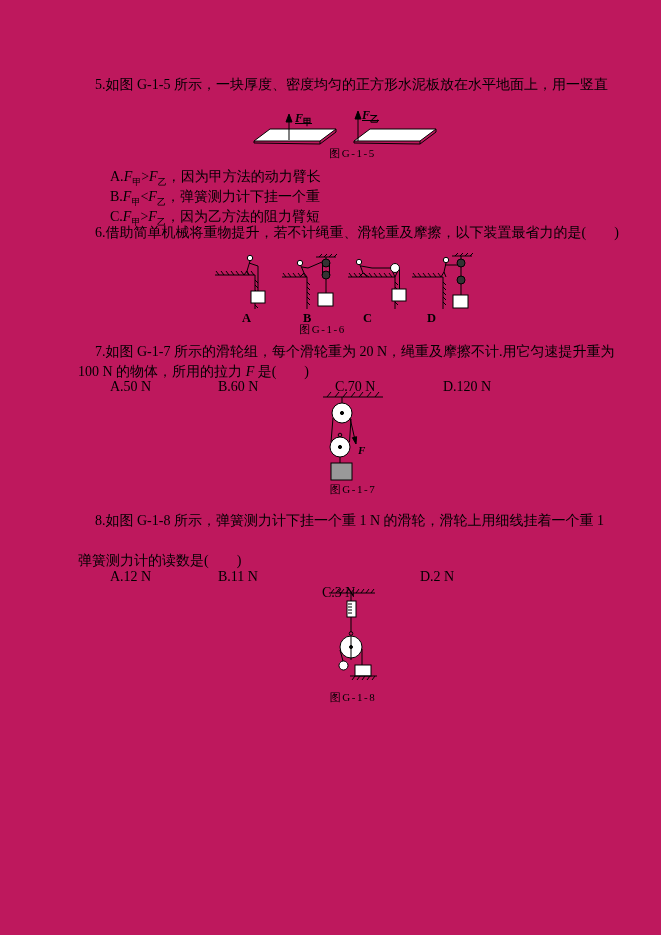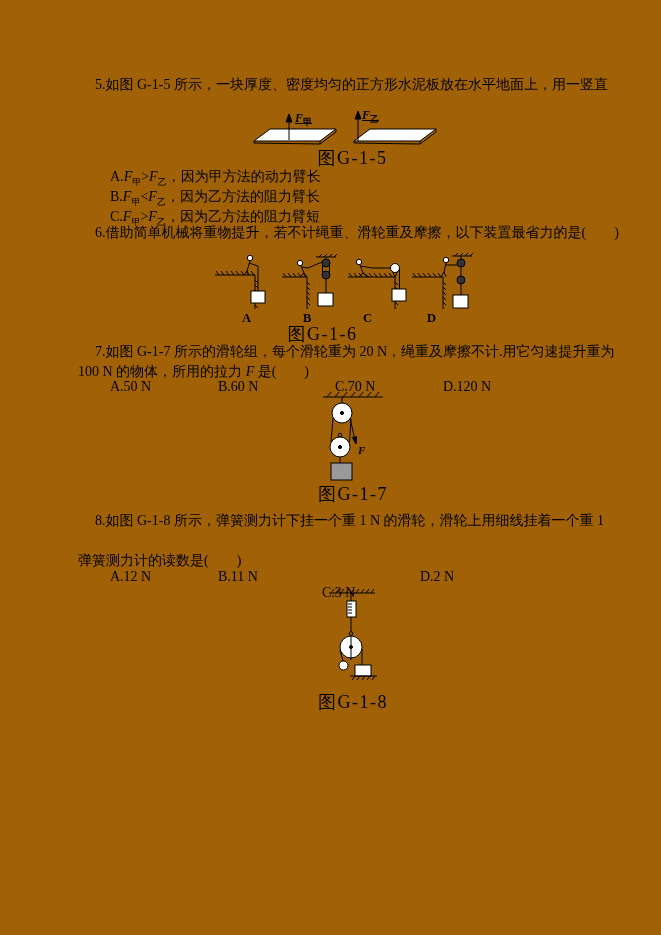--- a/index.html
+++ b/index.html
@@ -1,25 +1,25 @@
 <!DOCTYPE html>
 <html><head>
 <meta charset="utf-8">
 <style>
   * { margin:0; padding:0; box-sizing:border-box; }
   html,body { background:#ffffff; }
   .page {
-    position:relative; width:661px; height:935px; background:#a16207;
+    position:relative; width:661px; height:935px; background:#be185d;
     font-family:"Liberation Serif","DejaVu Serif",serif; color:#000; overflow:hidden;
   }
   .tline { position:absolute; font-size:14px; line-height:17px; white-space:nowrap; }
   .opt   { position:absolute; font-size:14px; line-height:17px; white-space:nowrap; }
   .fvar  { font-style:italic; }
   sub.fsub { font-size:9px; }
-  .caption { position:absolute; font-size:18px; letter-spacing:1.5px; white-space:nowrap; text-align:center; }
+  .caption { position:absolute; font-size:11px; letter-spacing:1.5px; white-space:nowrap; text-align:center; }
   .figsvg  { position:absolute; }
   .sublabel { position:absolute; font-weight:bold; font-size:12.5px; }
   .flabel  { position:absolute; font-size:12px; font-weight:bold; white-space:nowrap; line-height:12px;text-decoration:underline; }
   .flabel .fvar { font-weight:bold; }
   svg line, svg polyline, svg circle, svg rect, svg polygon { stroke:#000; stroke-width:1; }
   svg .wfill  { fill:#fff; }
   svg text { font-family:"Liberation Serif",serif; }
 </style>
 </head>
 <body>
@@ -52,21 +52,21 @@
     <g>
       <line x1="108" y1="31" x2="108" y2="7"></line>
       <polygon points="108,1 105,9 111,9" fill="#000"></polygon>
     </g>
   </svg>
   <div class="flabel" style="left:295px;top:112px"><span class="fvar">F</span><sub class="fsub">甲</sub></div>
   <div class="flabel" style="left:362px;top:109px"><span class="fvar">F</span><sub class="fsub">乙</sub></div>
   <div class="caption" style="left:305px;top:146px;width:95px">图G-1-5</div>
 
   <div class="opt" style="left:110px;top:168px"><span>A.</span><span class="fvar">F</span><sub class="fsub">甲</sub><span>&gt;</span><span class="fvar">F</span><sub class="fsub">乙</sub><span>，因为甲方法的动力臂长</span></div>
-  <div class="opt" style="left:110px;top:188px"><span>B.</span><span class="fvar">F</span><sub class="fsub">甲</sub><span>&lt;</span><span class="fvar">F</span><sub class="fsub">乙</sub><span>，因为乙方法的阻力臂长</span></div>
+  <div class="opt" style="left:110px;top:188px"><span>B.</span><span class="fvar">F</span><sub class="fsub">甲</sub><span>&lt;</span><span class="fvar">F</span><sub class="fsub">乙</sub><span>，弹簧测力计下挂一个重</span></div>
   <div class="opt" style="left:110px;top:208px"><span>C.</span><span class="fvar">F</span><sub class="fsub">甲</sub><span>&gt;</span><span class="fvar">F</span><sub class="fsub">乙</sub><span>，因为乙方法的阻力臂短</span></div>
 
   <div class="tline" style="left:95px;top:224px">6.借助简单机械将重物提升，若不计绳重、滑轮重及摩擦，以下装置最省力的是(　　)</div>
 
   <svg class="figsvg" style="left:212px;top:253px" width="68" height="58" viewBox="0 0 68 58">
     <g fill="none">
       <line x1="3" y1="22" x2="43" y2="22"></line>
       <line x1="7" y1="22" x2="4" y2="18"></line>
         <line x1="12" y1="22" x2="9" y2="18"></line>
         <line x1="17" y1="22" x2="14" y2="18"></line>

